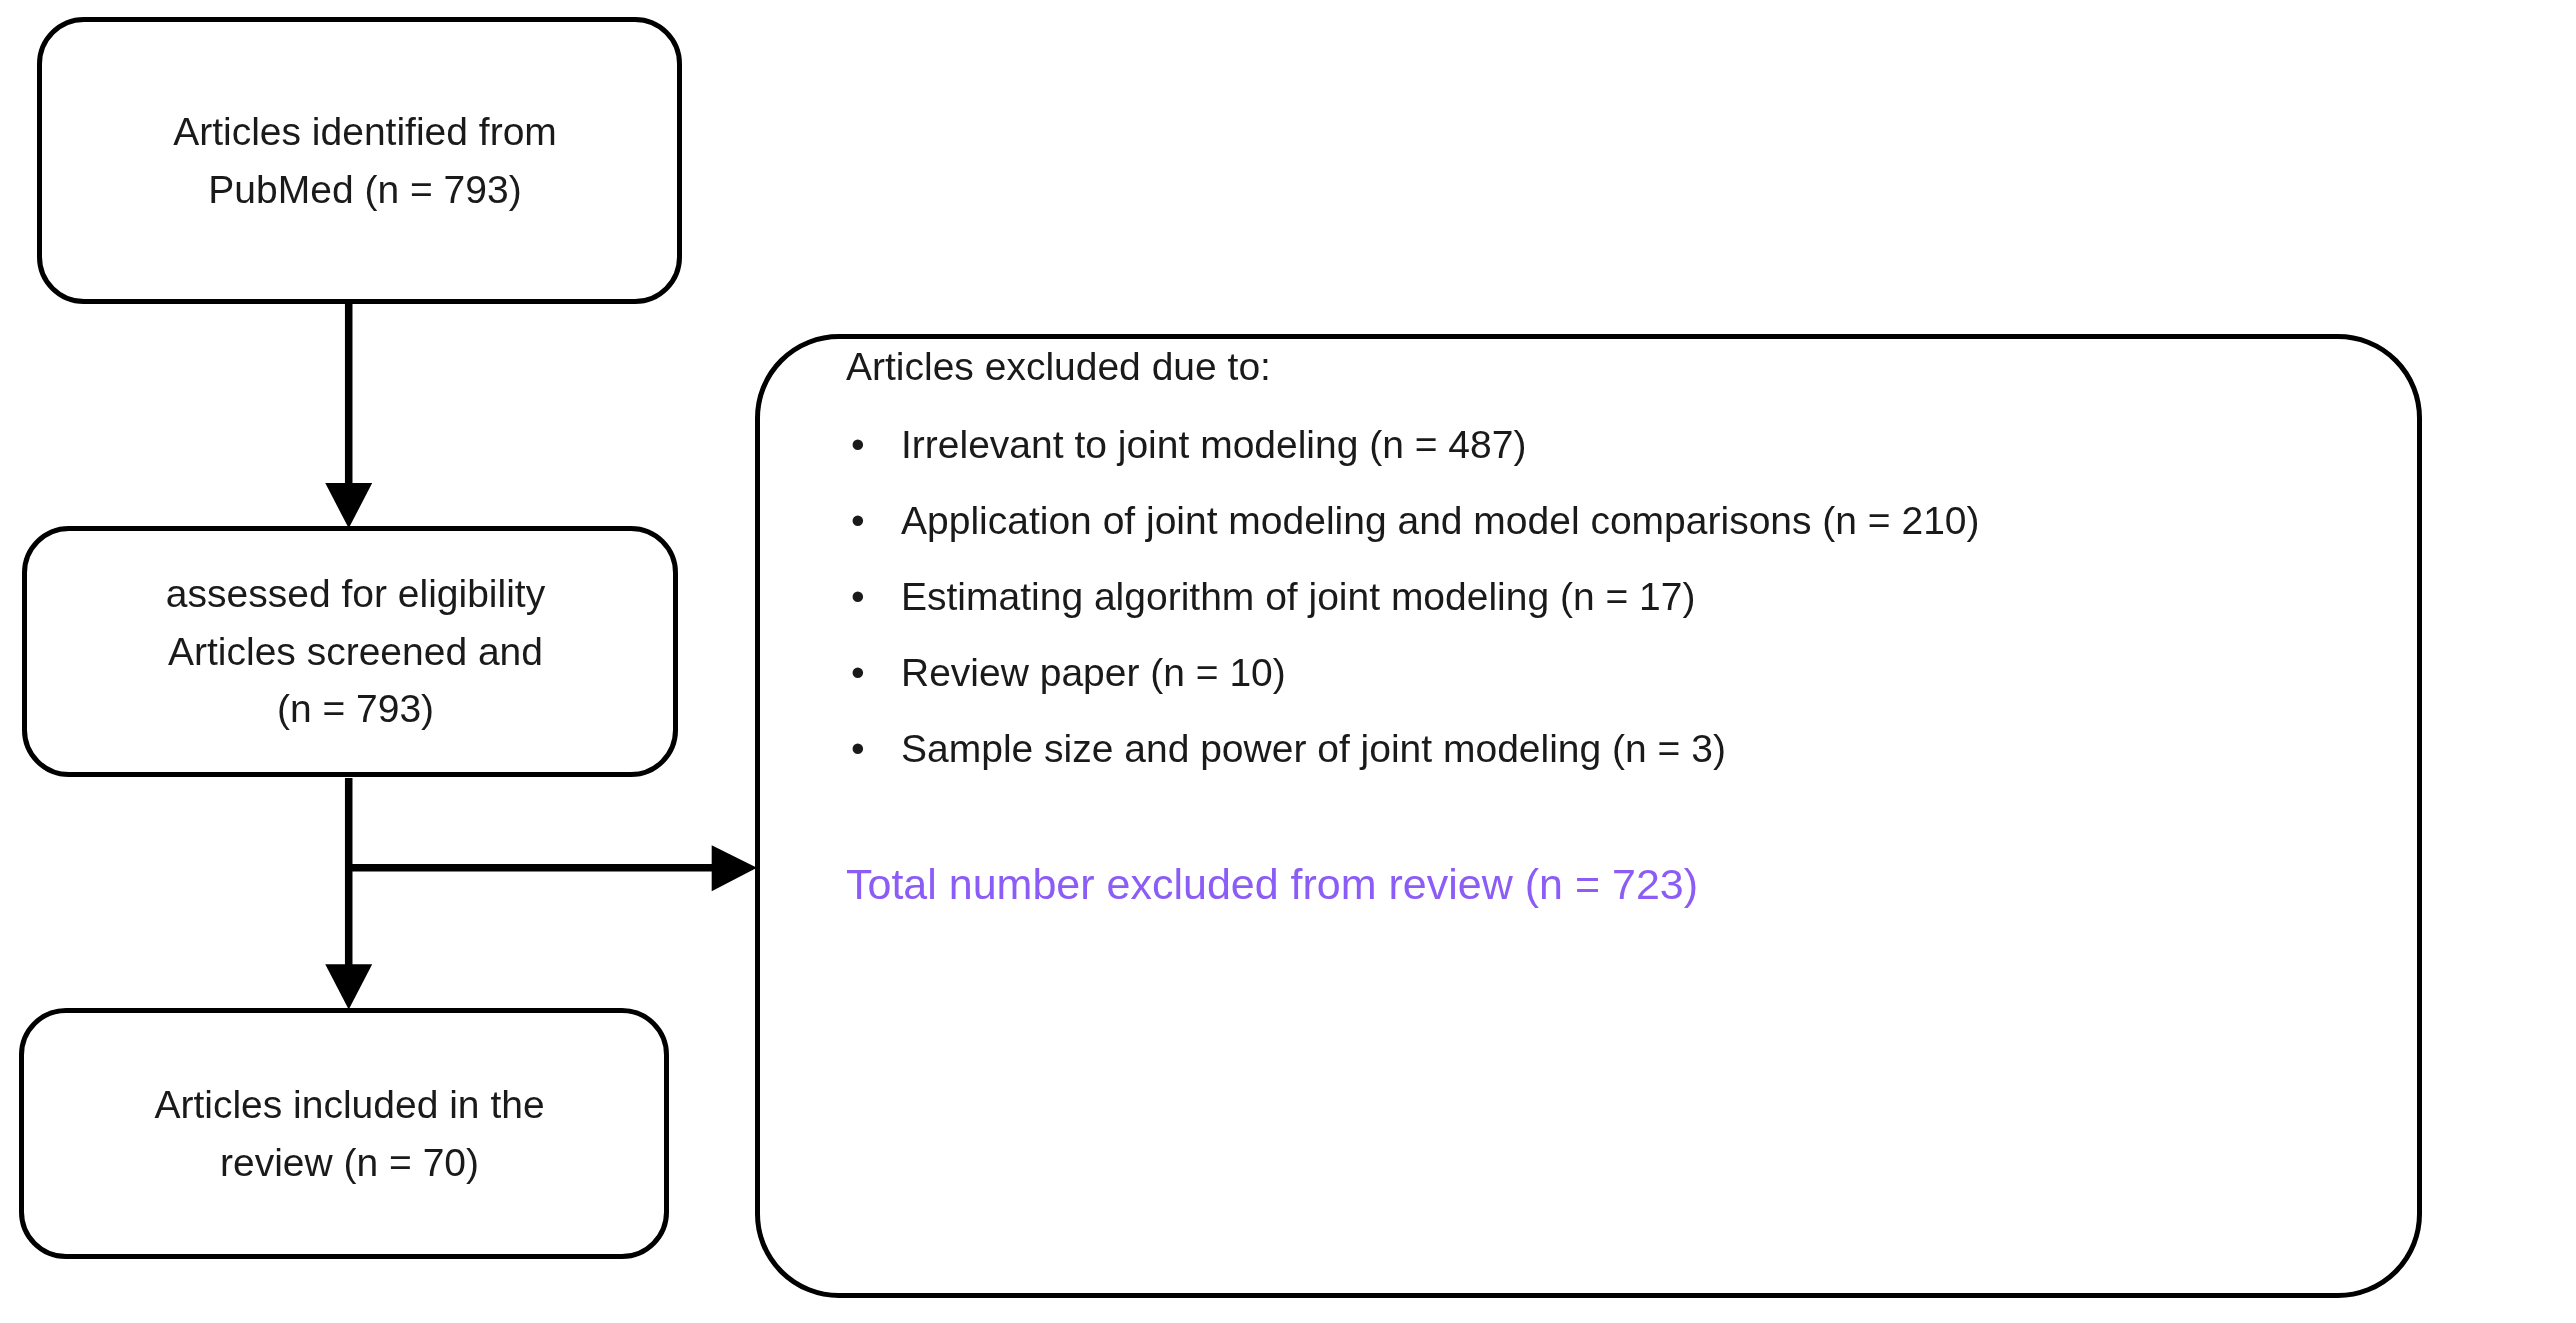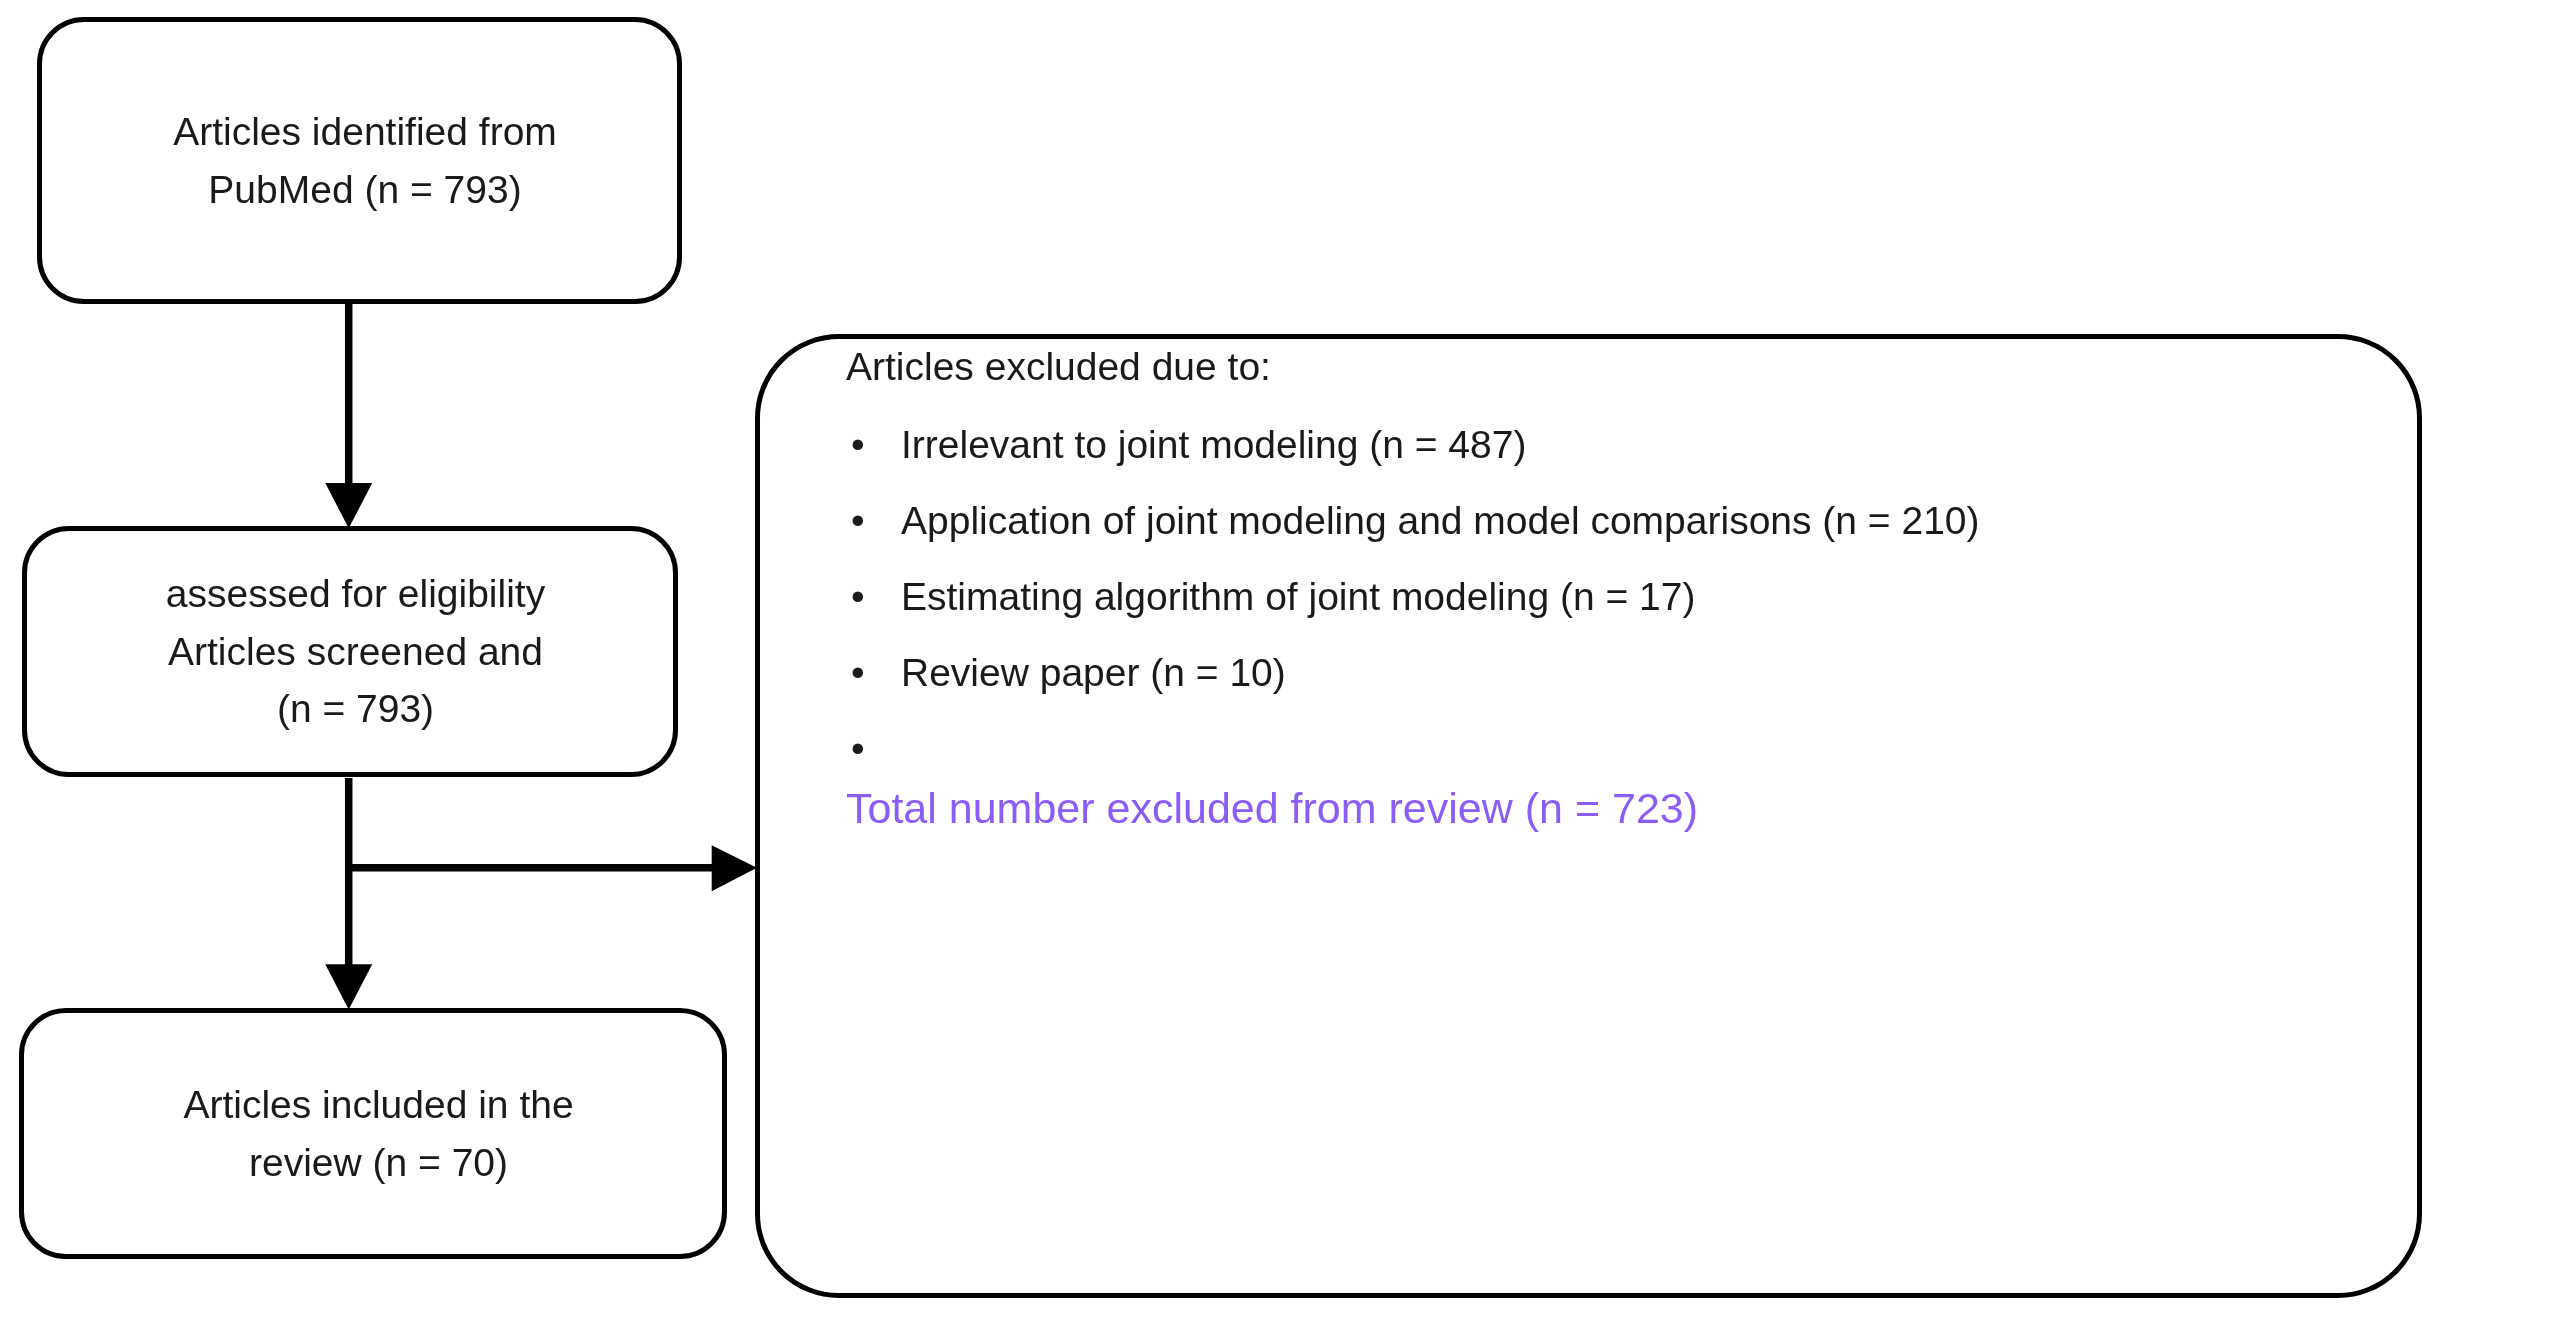--- a/index.html
+++ b/index.html
@@ -52,21 +52,21 @@
     left: 22px;
     top: 526px;
     width: 656px;
     height: 251px;
     border-radius: 47px;
   }
   
   #box-included {
     left: 19px;
     top: 1008px;
-    width: 708px;
+    width: 650px;
     height: 251px;
     border-radius: 47px;
   }
   
   #box-excluded {
     left: 755px;
     top: 334px;
     width: 1667px;
     height: 964px;
     border-radius: 84px;
@@ -180,20 +180,21 @@
         <li>
           <span class="bullet-dot">•</span>
           <span>Estimating algorithm of joint modeling (n = 17)</span>
         </li>
         <li>
           <span class="bullet-dot">•</span>
           <span>Review paper (n = 10)</span>
         </li>
         <li>
           <span class="bullet-dot">•</span>
+          <span>Sample size and power of joint modeling (n = 3)</span>
         </li>
       </ul>
       <p class="excluded-total">Total number excluded from review (n = 723)</p>
     </div>
   </div>
 
 </div>
 
 
 </body></html>

